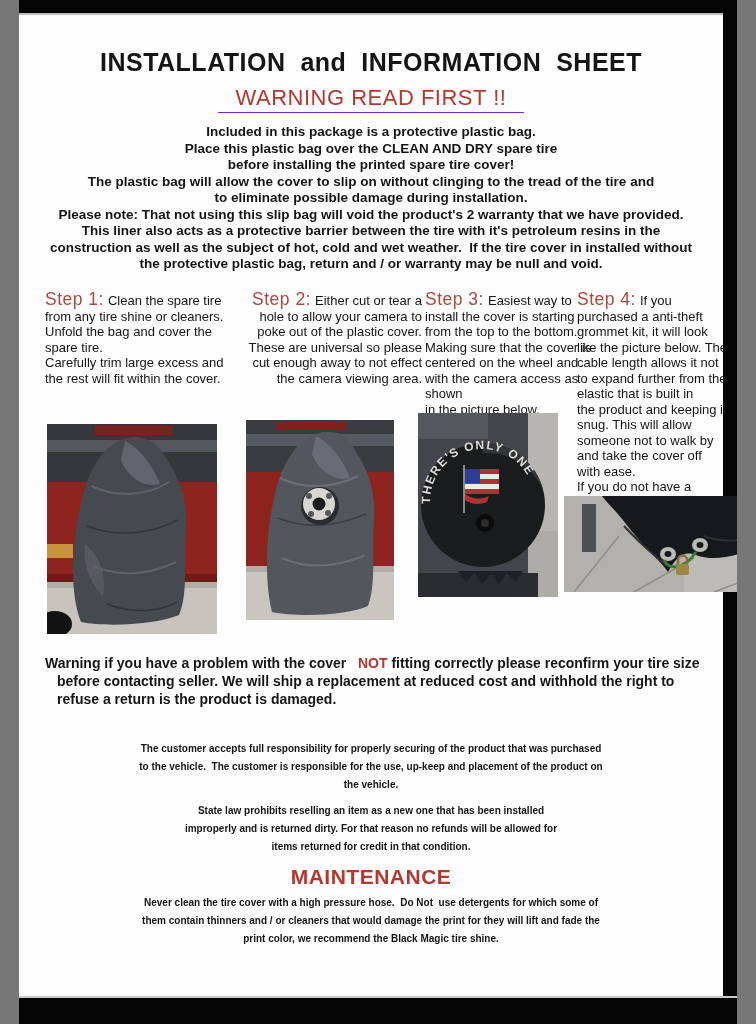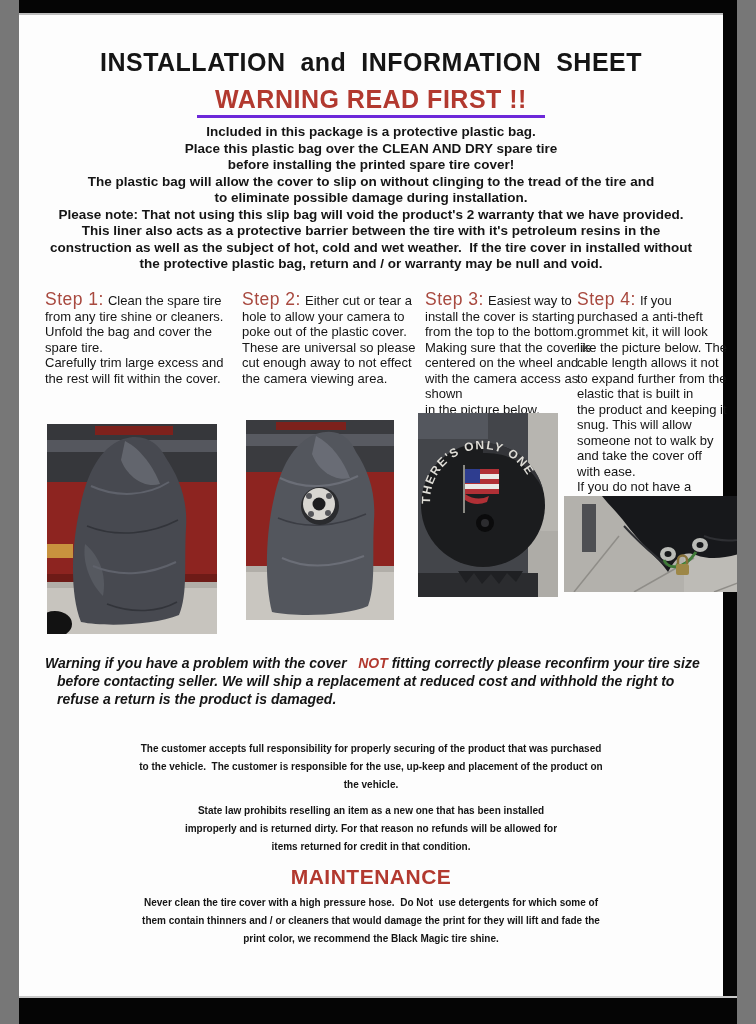--- a/index.html
+++ b/index.html
@@ -28,49 +28,49 @@
 
   .page-title{
     top:48px;
     font-size:25px;font-weight:bold;letter-spacing:.5px;
     white-space:pre-wrap;
   }
   .warn-wrap{top:85px;}
   .warn-heading{
     display:inline-block;
     color:var(--accent-red);
-    font-size:25px;font-weight:bold;letter-spacing:.5px;
-    border-bottom:3px solid #6d28d9;
+    font-size:22px;font-weight:normal;letter-spacing:.5px;
+    border-bottom:1px solid #6d28d9;
     padding:0 18px 1px 18px;
   }
   .intro{top:124px;}
   .line{font-size:13.5px;font-weight:bold;line-height:16.5px;white-space:pre-wrap;}
 
   .mid{position:absolute;top:290px;left:0;width:756px;height:362px;}
   .step{position:absolute;font-size:13px;line-height:15.5px;}
   .step-label{
     color:var(--step-red);
     font-size:17.5px;
     letter-spacing:.5px;
     margin-right:4px;
   }
   .step-text{white-space:pre-line;}
   .step-1{left:26px;top:2px;width:182px;}
-  .step-2{left:223px;top:2px;width:180px;}
+  .step-2{left:223px;top:2px;width:180px;text-align:right;}
   .step-3{left:406px;top:2px;width:172px;}
   .step-4{left:558px;top:2px;width:151px;}
 
   .photo{position:absolute;overflow:hidden;}
   .photo svg{display:block;width:100%;height:100%;}
   .photo-1{left:28px;top:134px;width:170px;height:210px;}
   .photo-2{left:227px;top:130px;width:148px;height:200px;}
   .photo-3{left:399px;top:123px;width:140px;height:184px;}
   .photo-4{left:545px;top:206px;width:192px;height:96px;}
 
-  .fit-warning{top:654px;left:26px;right:22px;font-size:14px;font-weight:bold;line-height:18px;font-style:italic;}
+  .fit-warning{top:654px;left:26px;right:22px;font-size:14px;font-weight:bold;line-height:18px;}
   .fit-warning .indent{padding-left:12px;}
   .red-word{color:var(--accent-red);white-space:pre-wrap;}
   .fit-line{white-space:pre-wrap;}
 
   .section-heading{
     color:var(--accent-red);
     font-size:21px;font-weight:bold;letter-spacing:.5px;
   }
   .liability-heading{top:709px;}
   .liability-para{top:740px;}

